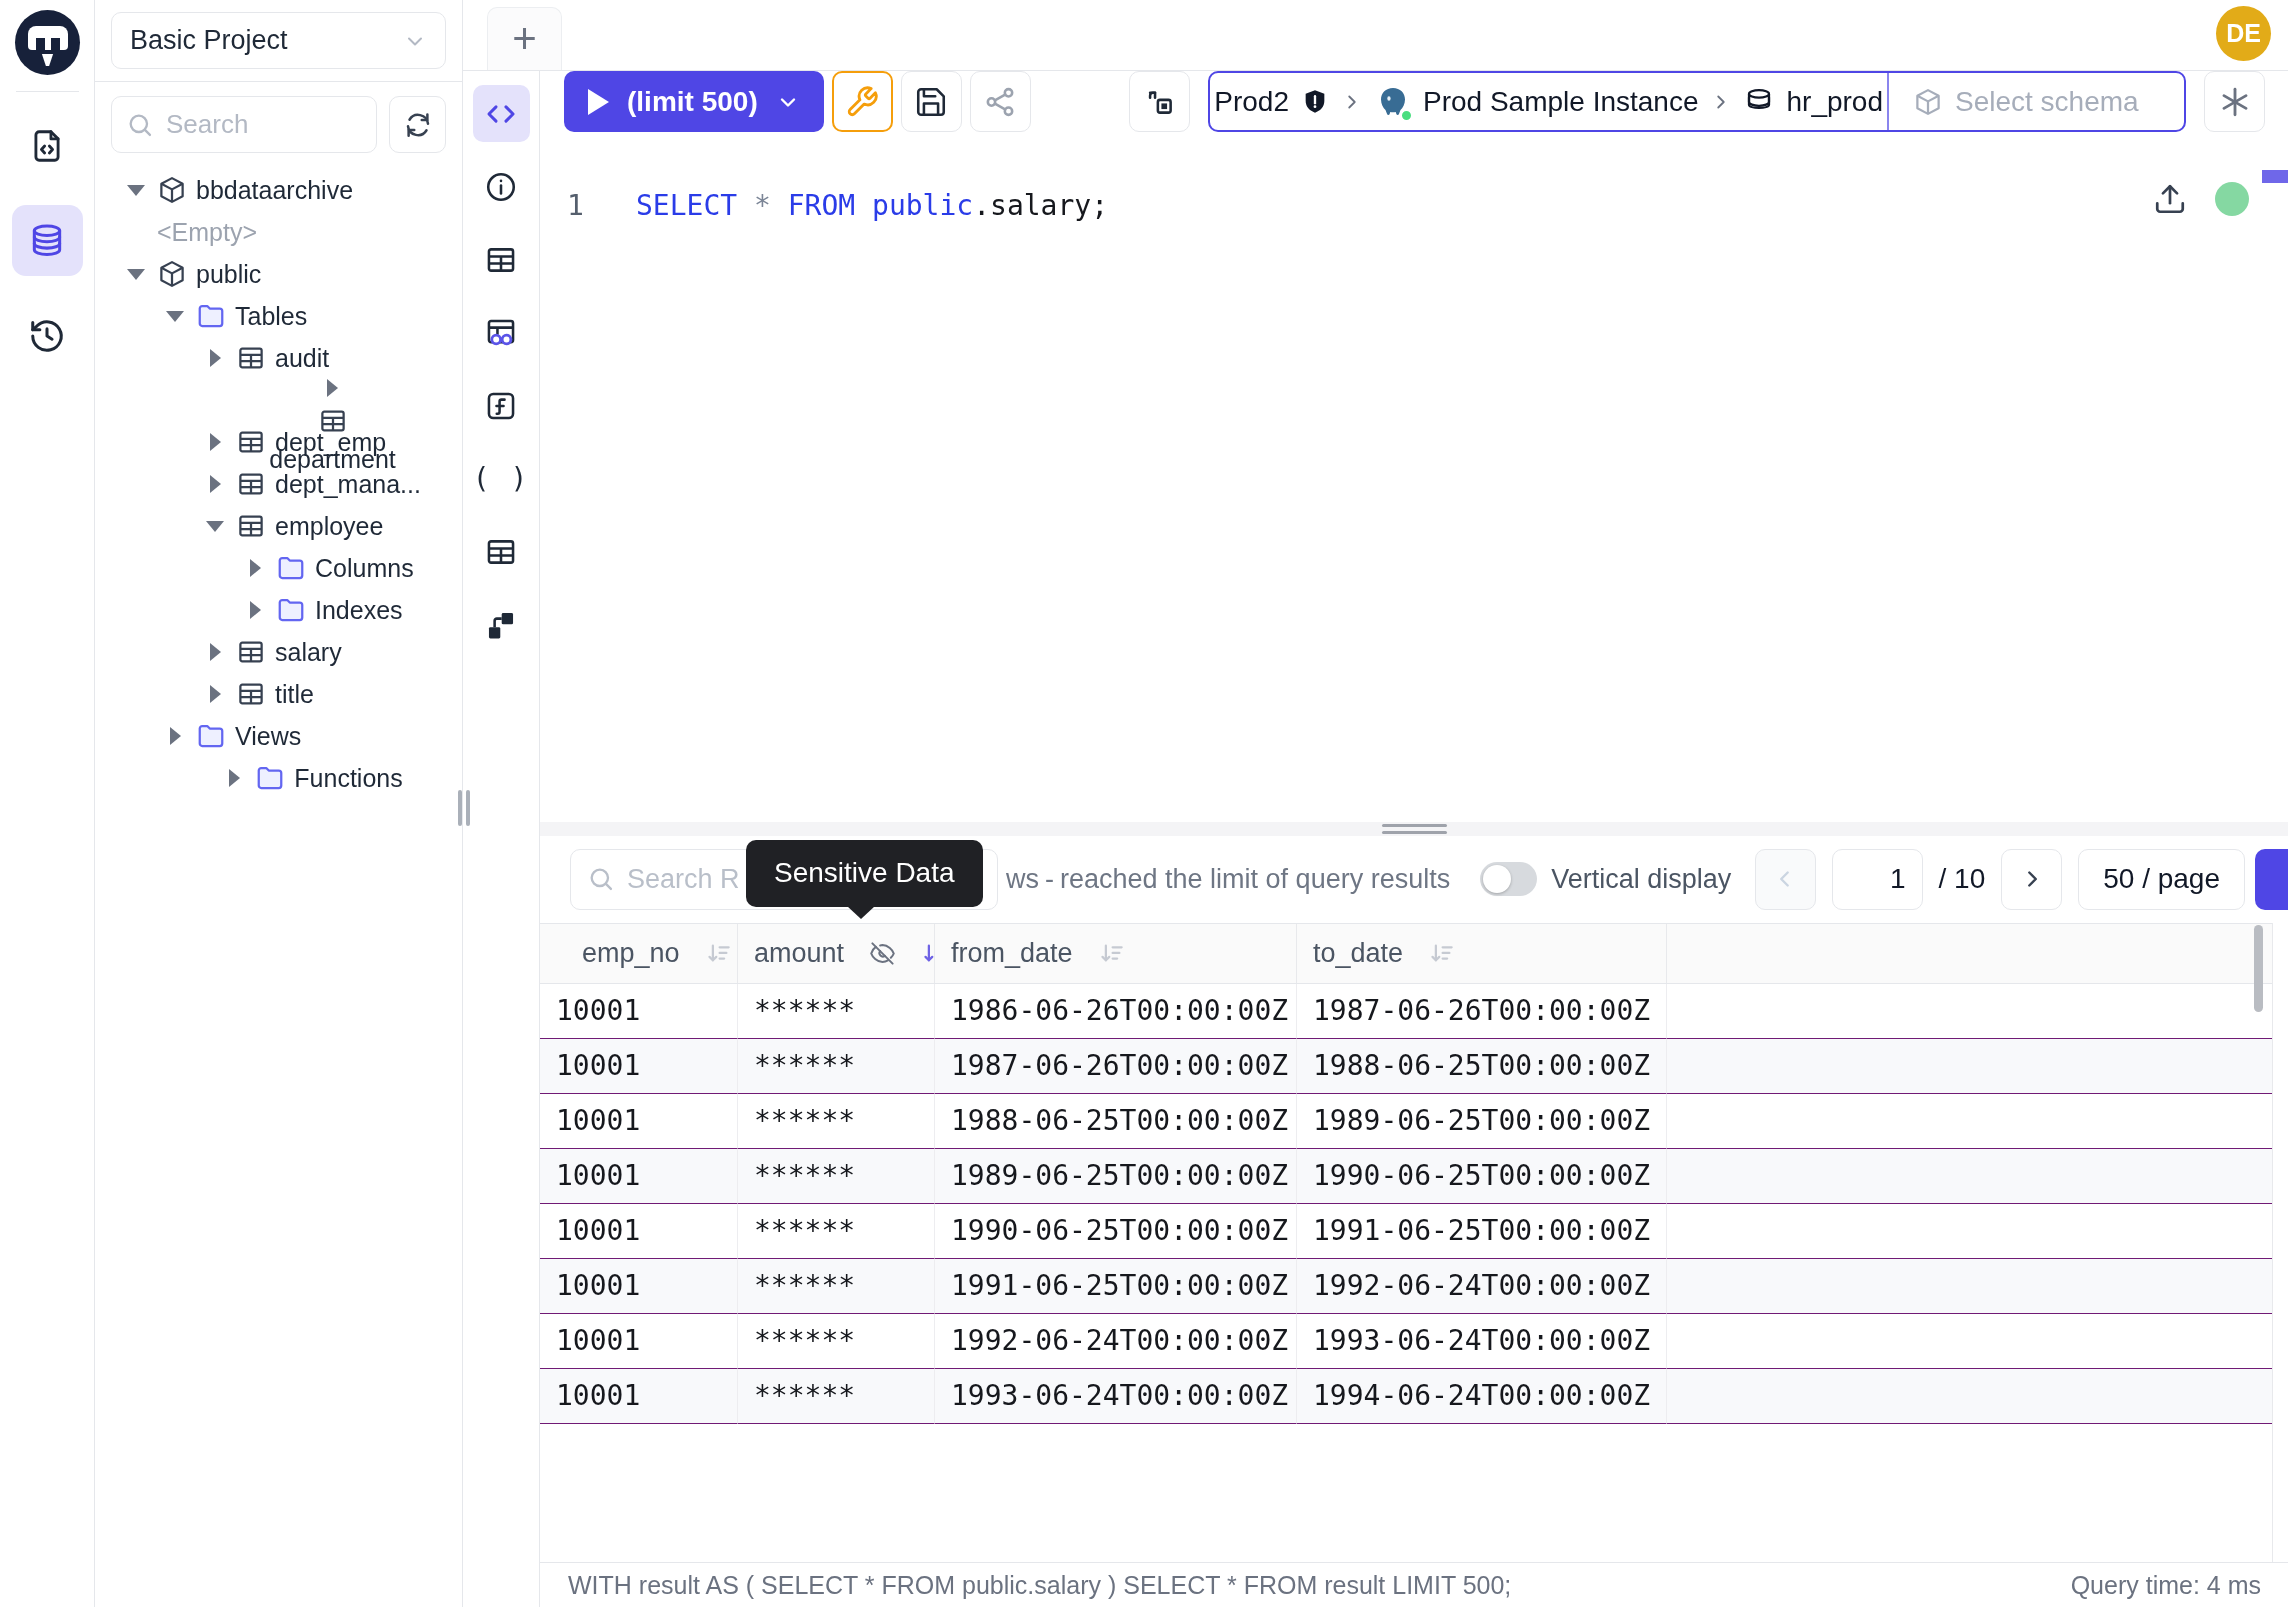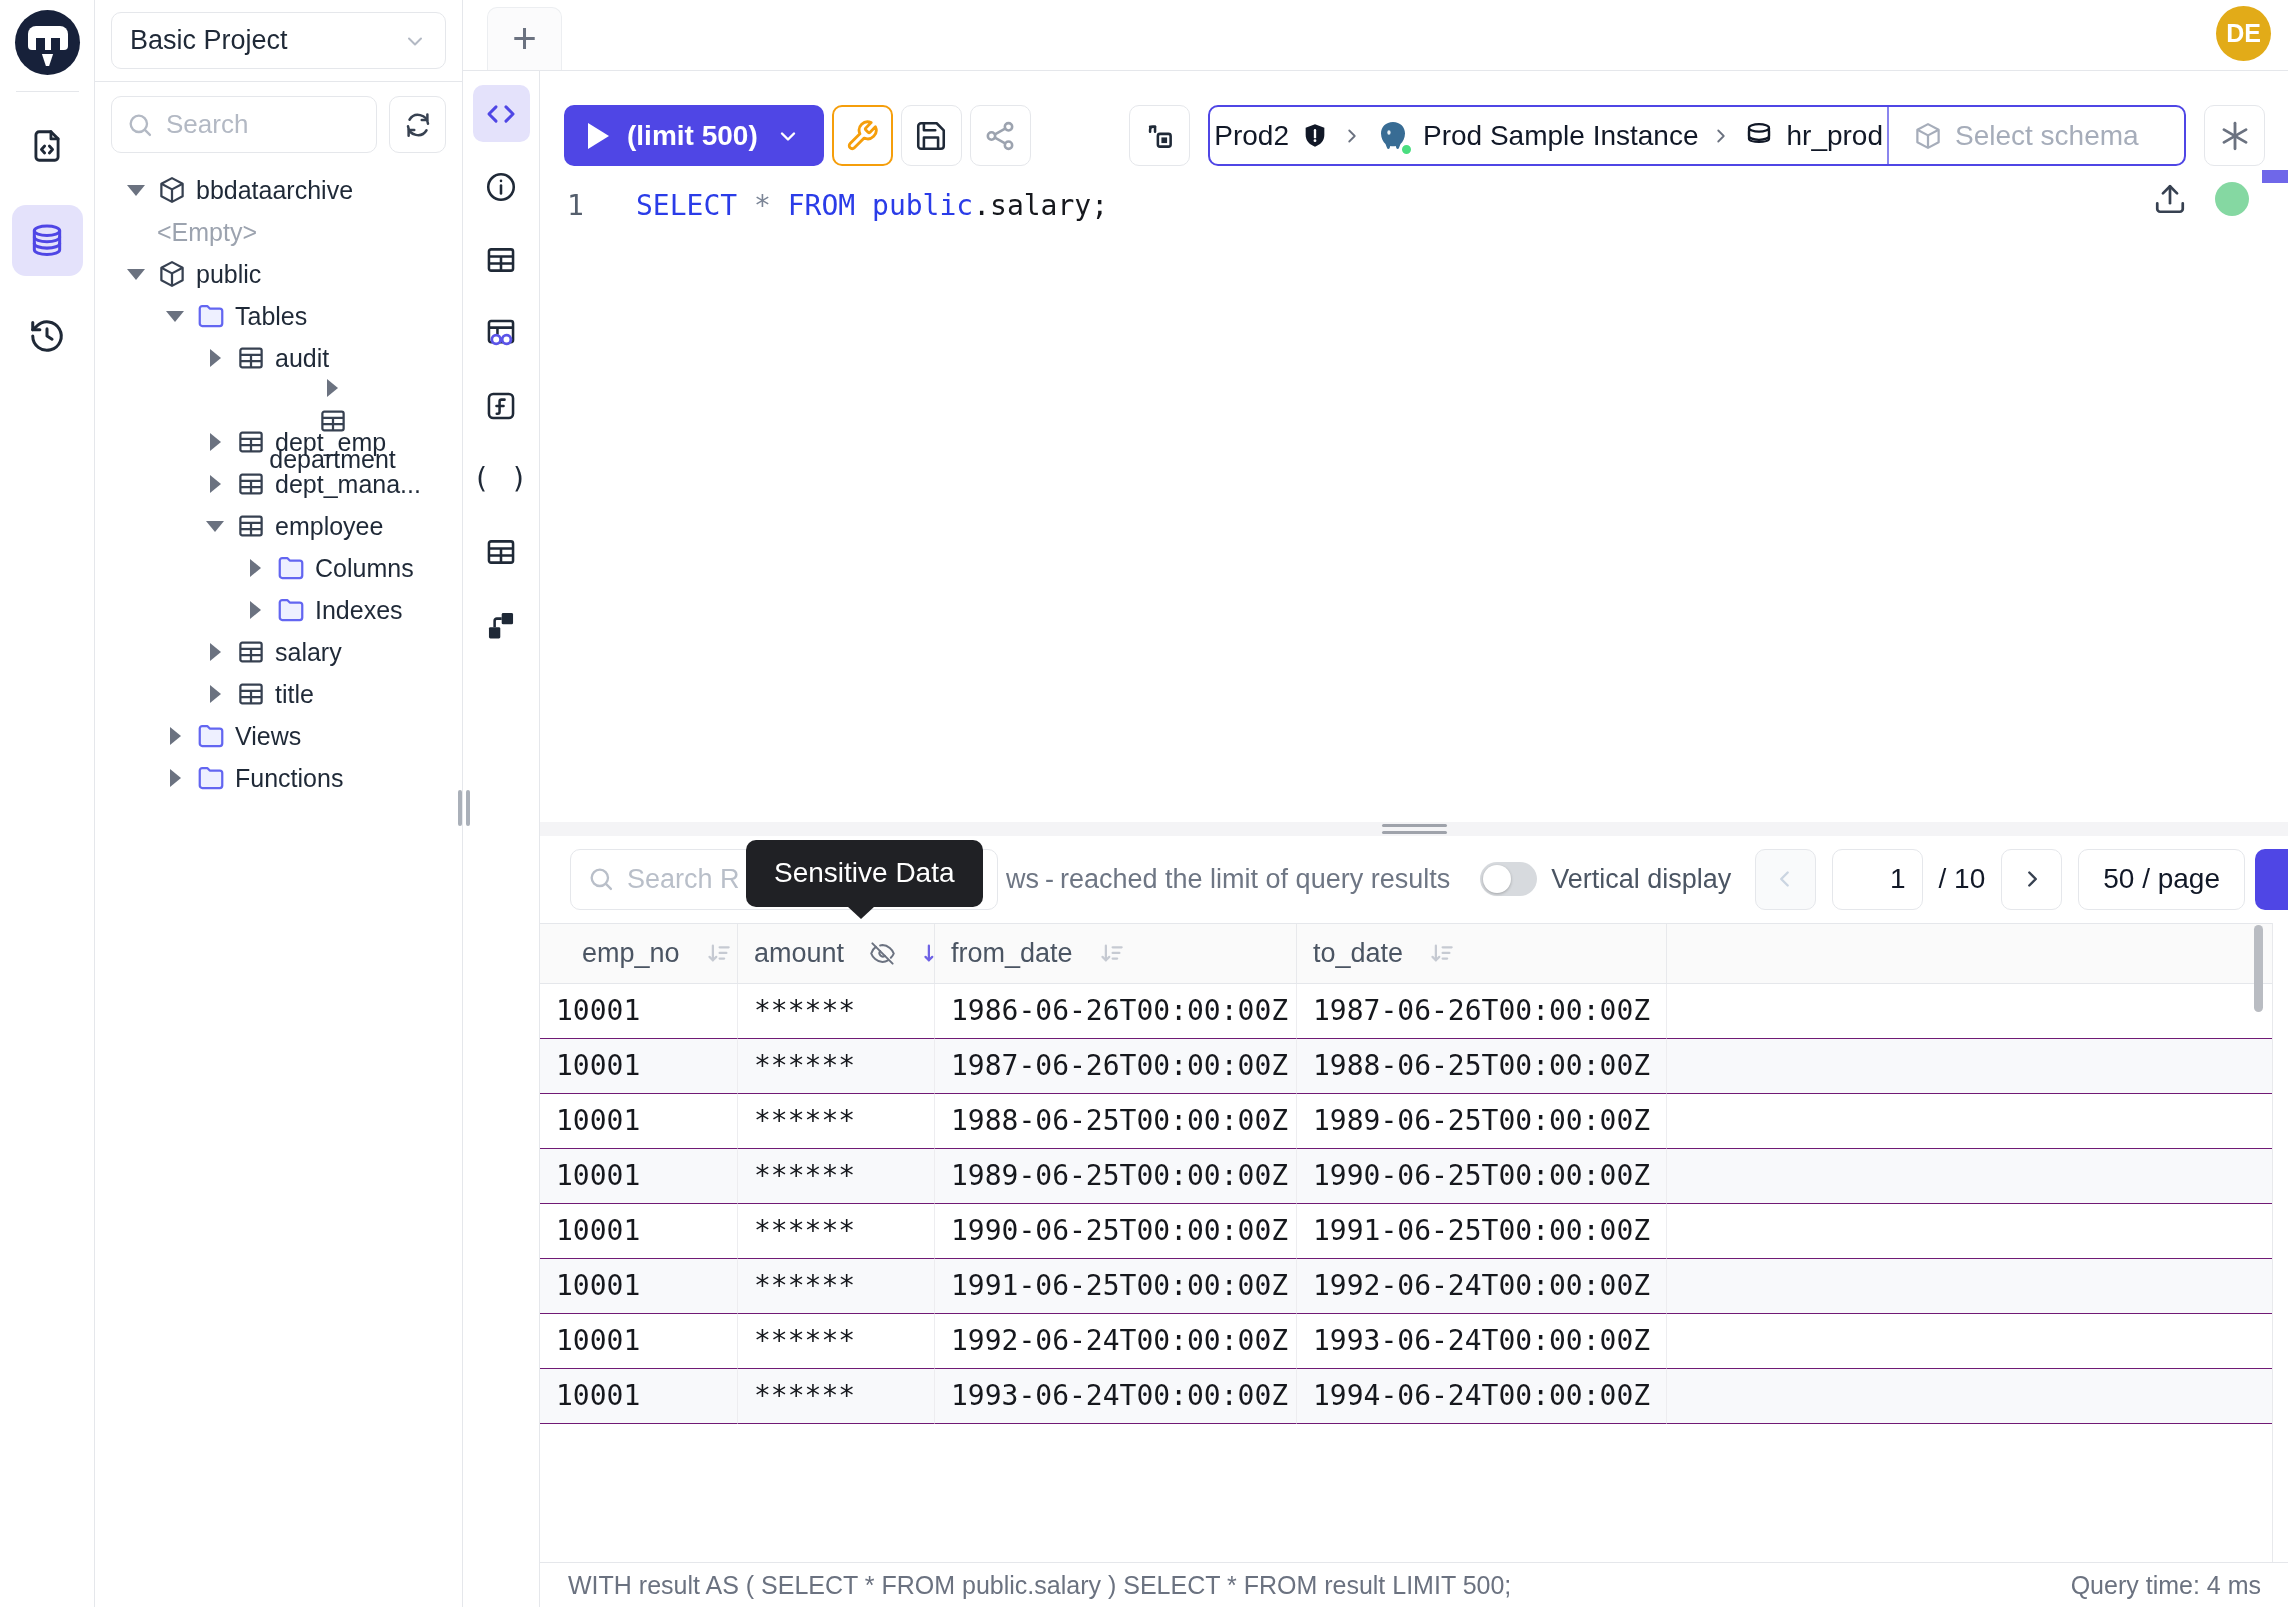--- a/index.html
+++ b/index.html
@@ -54,21 +54,21 @@
   
   .editor-rail{width:77px;border-right:1px solid #e5e7eb;display:flex;flex-direction:column;align-items:center;padding-top:14px;gap:16px;flex-shrink:0}
   .rail2-btn{width:57px;height:57px;border:none;background:transparent;border-radius:10px;display:flex;align-items:center;justify-content:center;cursor:pointer;color:#1f2937;font-family:"DejaVu Sans Mono",monospace}
   .rail2-btn.active{background:#e4e2fb;color:#4f46e5}
   .rail2-btn svg{width:34px;height:34px}
   .parens{font-size:28px;color:#1f2937;letter-spacing:2px}
 
   .content{flex:1;display:flex;flex-direction:column;min-width:0;position:relative}
 
   
-  .toolbar{height:95px;display:flex;align-items:flex-end;gap:8px;padding:0 24px;flex-shrink:0}
+  .toolbar{height:95px;display:flex;align-items:flex-start;gap:8px;padding:0 24px;flex-shrink:0}
   .run-btn{height:61px;display:flex;align-items:center;gap:18px;padding:0 24px;background:#4f46e5;border:none;border-radius:10px;color:#fff;font-size:28px;font-weight:bold;cursor:pointer;font-family:inherit}
   .play{width:0;height:0;border-top:13px solid transparent;border-bottom:13px solid transparent;border-left:21px solid #fff}
   .run-btn svg{width:24px;height:24px}
   .icon-btn{width:61px;height:61px;border:1px solid #e5e7eb;border-radius:10px;background:#fff;display:flex;align-items:center;justify-content:center;cursor:pointer}
   .icon-btn svg{width:34px;height:34px}
   .wrench-btn{border:2px solid #f59e0b}
   .bc-group{margin-left:auto;display:flex;align-items:center;gap:18px}
   .breadcrumb{height:61px;border:2px solid #4f46e5;border-radius:10px;display:flex;align-items:stretch;overflow:hidden;background:#fff;cursor:pointer}
   .bc-left{display:flex;align-items:center;gap:12px;padding:0 4px;font-size:28px;color:#111827;white-space:nowrap}
   .bc-left svg.chev{width:22px;height:22px;color:#6b7280}
@@ -345,21 +345,21 @@
           <span class="tw">
             <span class="tri-closed"></span>
           </span>
           <span class="tree-icon">
             <svg viewBox="0 0 24 24" fill="#eef0ff" stroke="#6366f1" stroke-width="1.8" stroke-linejoin="round">
               <path d="M3 6a2 2 0 0 1 2-2h4l2 2h8a2 2 0 0 1 2 2v10a2 2 0 0 1-2 2H5a2 2 0 0 1-2-2z"></path>
             </svg>
           </span>
           <span class="tree-label">Views</span>
         </div>
-        <div class="tree-row" style="padding-left: 68px;">
+        <div class="tree-row" style="padding-left: 68px; justify-content: center;">
           <span class="tw">
             <span class="tri-closed"></span>
           </span>
           <span class="tree-icon">
             <svg viewBox="0 0 24 24" fill="#eef0ff" stroke="#6366f1" stroke-width="1.8" stroke-linejoin="round">
               <path d="M3 6a2 2 0 0 1 2-2h4l2 2h8a2 2 0 0 1 2 2v10a2 2 0 0 1-2 2H5a2 2 0 0 1-2-2z"></path>
             </svg>
           </span>
           <span class="tree-label">Functions</span>
         </div>

